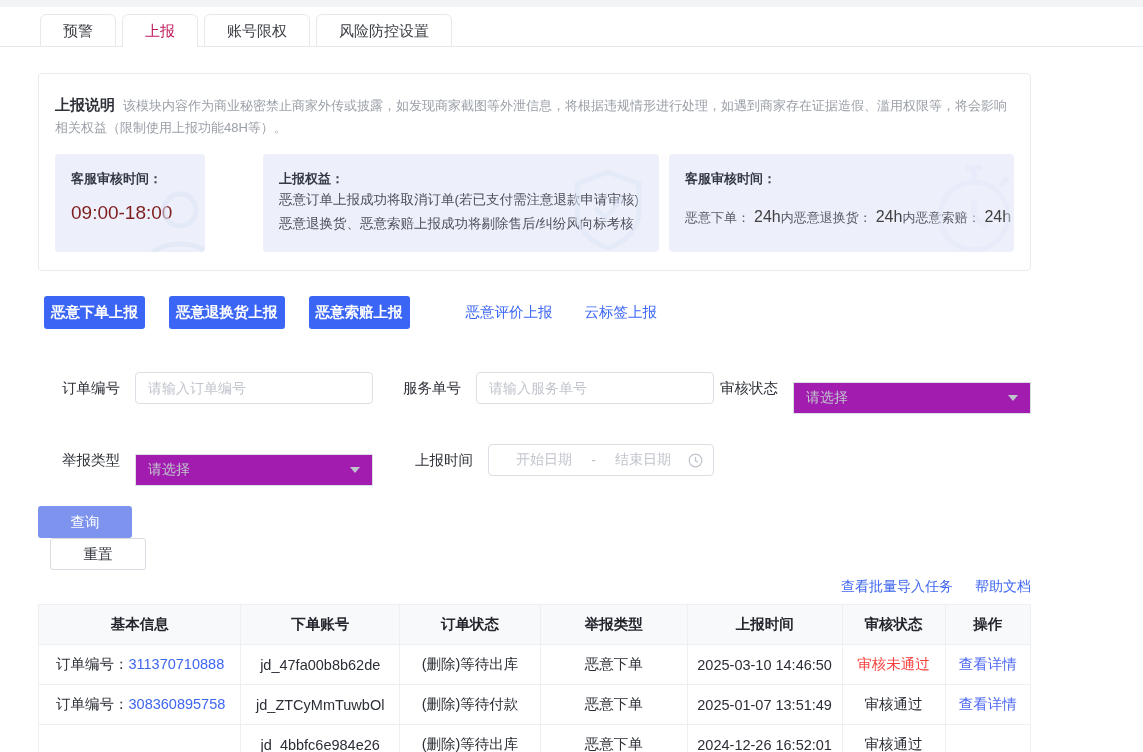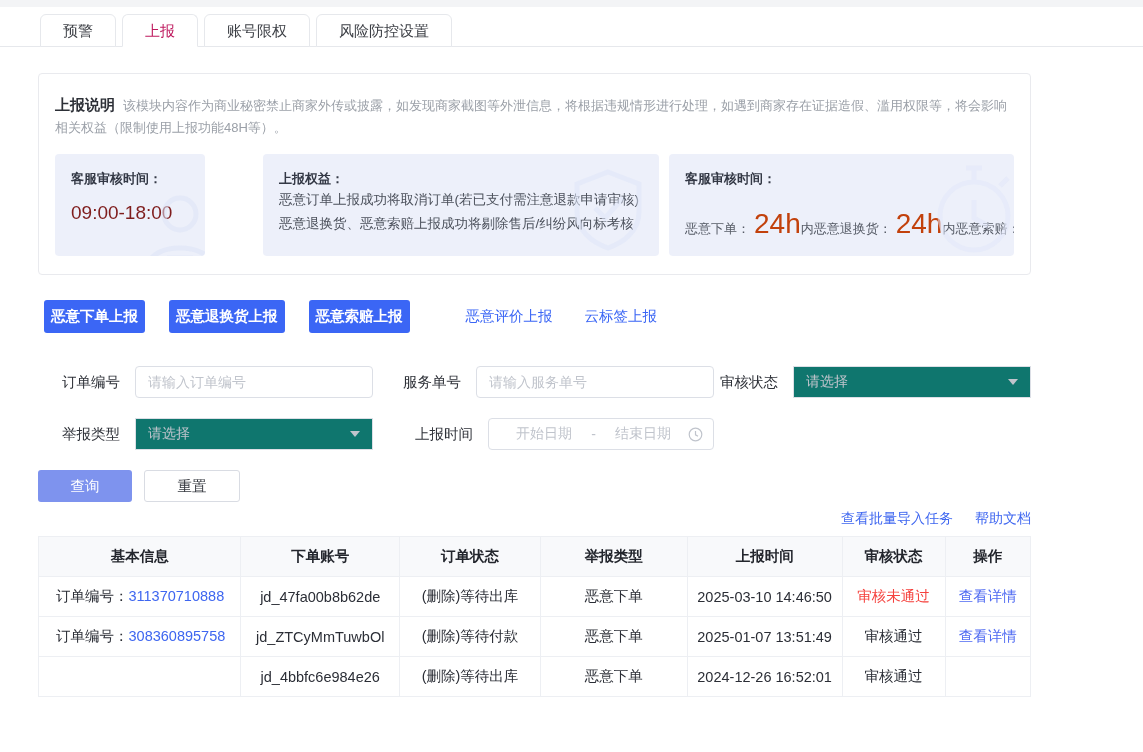--- a/index.html
+++ b/index.html
@@ -25,21 +25,21 @@
   .card-label { font-size:13px; font-weight:bold; color:#333845; }
   .card.c1 { width:150px; }
   .card.c1 .big-time { font-size:19px; color:#7f1d1d; margin-top:14px; white-space:nowrap; }
   .card.c2 { width:396px;margin-left:48px; }
   .card.c2 .line { font-size:13.5px; color:#4b505b; line-height:24px; }
   .card.c2 .line:first-of-type { margin-top:8px; }
   .card.c3 { flex:1; }
   .sla-row { display:flex; align-items:baseline; margin-top:20px; }
   .sla-item { display:flex; align-items:baseline; white-space:nowrap; }
   .sla-name { font-size:13px; color:#565b66; }
-  .sla-value { font-size:28px; color:#c2410c; margin-left:4px; }
+  .sla-value { font-size:16px; color:#404040; margin-left:4px; }
   .sla-suffix { font-size:13px; color:#565b66; }
   .deco { position:absolute; opacity:.55; pointer-events:none; }
 
   
   .actions { display:flex; align-items:center; margin-top:25px; padding-left:6px; }
   .btn-primary { background:#3b66f5; color:#fff; border:none; border-radius:3px;
     height:33px; padding:0 7px; font-size:14.5px; font-weight:bold; margin-right:24px; cursor:pointer;
     font-family:inherit; }
   .action-link { color:#3b66f5; font-size:14.5px; margin-left:32px; text-decoration:none; cursor:pointer; }
 
@@ -50,30 +50,30 @@
   .flabel { font-size:14.5px; color:#2e3138; margin-right:15px; white-space:nowrap; }
   .g1 { margin-left:24px; }
   .g2 { margin-left:30px; }
   .g2b { margin-left:42px; }
   .g3 { margin-left:auto; }
   .tinput { width:238px; height:32px; border:1px solid #dcdfe6; border-radius:4px;
     padding:0 12px; font-size:14px; color:#2b2e36; outline:none; font-family:inherit; }
   .tinput::placeholder { color:#c0c4cc; }
   .fselect { width:238px; height:32px; border:1px solid #dcdfe6; border-radius:0;
     padding:0 12px; display:flex; align-items:center; justify-content:space-between;
-    font-size:14px; color:#c0c4cc; cursor:pointer; background:#0f766e; }
+    font-size:14px; color:#c0c4cc; cursor:pointer; background:#a21caf;margin-top:20px; }
   .caret { width:0; height:0; border-left:5px solid transparent; border-right:5px solid transparent;
     border-top:6px solid #c0c4cc; }
   .drange { width:226px; height:32px; border:1px solid #dcdfe6; border-radius:4px;
     display:flex; align-items:center; padding:0 10px; font-size:14px; color:#c0c4cc; cursor:pointer; }
   .drange .dph { flex:1; text-align:center; }
   .drange .dsep { padding:0 2px; }
 
   
-  .query-row { display:flex; margin-top:14px; }
+  .query-row { display:flex; justify-content:center; margin-top:14px;flex-direction:column; }
   .btn-query { background:#7e93ee; color:#fff; border:none; border-radius:3px; width:94px; height:32px;
     font-size:14.5px; cursor:pointer; font-family:inherit; }
   .btn-reset { background:#fff; color:#35383f; border:1px solid #d9dce3; border-radius:3px;
     width:96px; height:32px; font-size:14.5px; margin-left:12px; cursor:pointer; font-family:inherit; }
   .links-row { display:flex; justify-content:flex-end; gap:22px; margin-top:8px; height:20px;text-align:center; }
   .links-row a { color:#3e66f0; font-size:14px; text-decoration:none; cursor:pointer; }
 
   
   table { width:100%; border-collapse:collapse; table-layout:fixed; margin-top:6px; }
   th, td { border:1px solid #edeff3; height:40px; font-size:14.5px; text-align:center;

